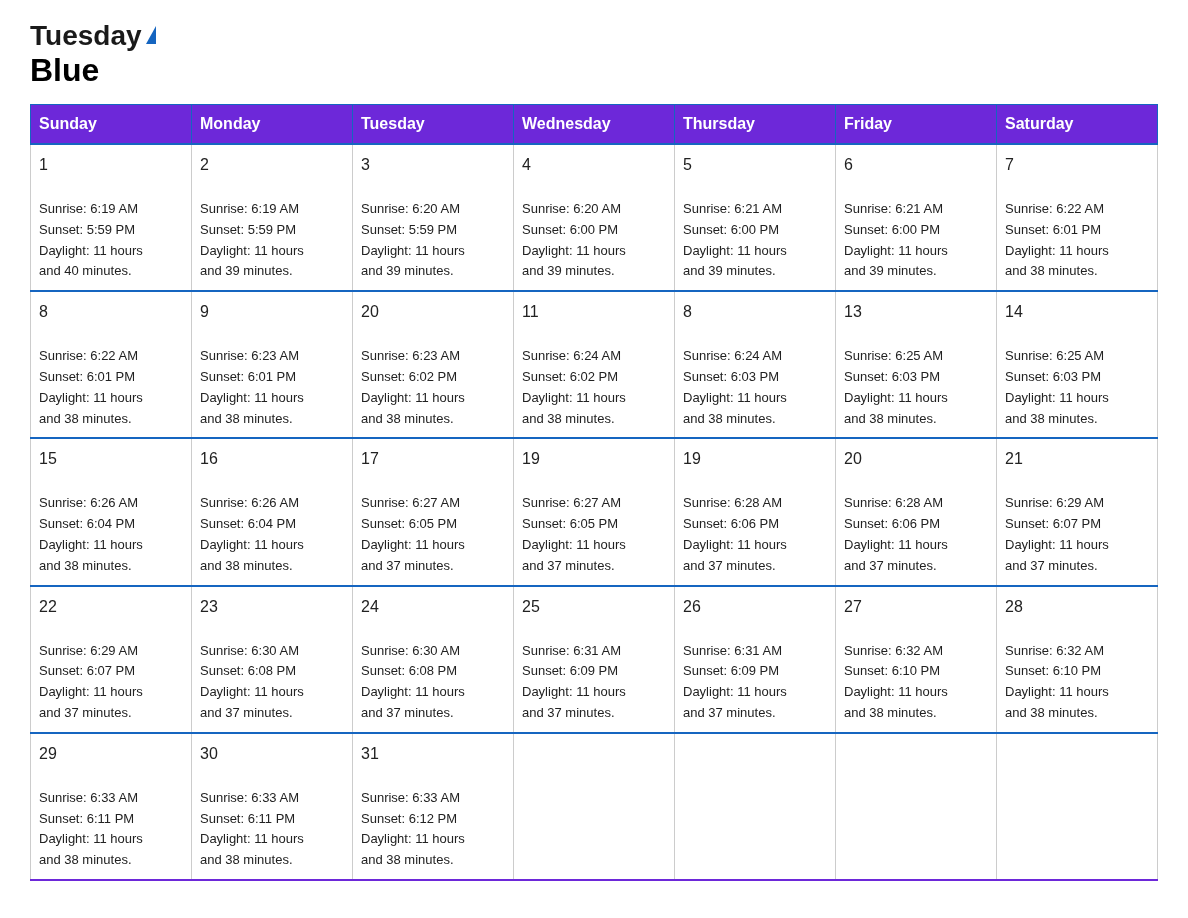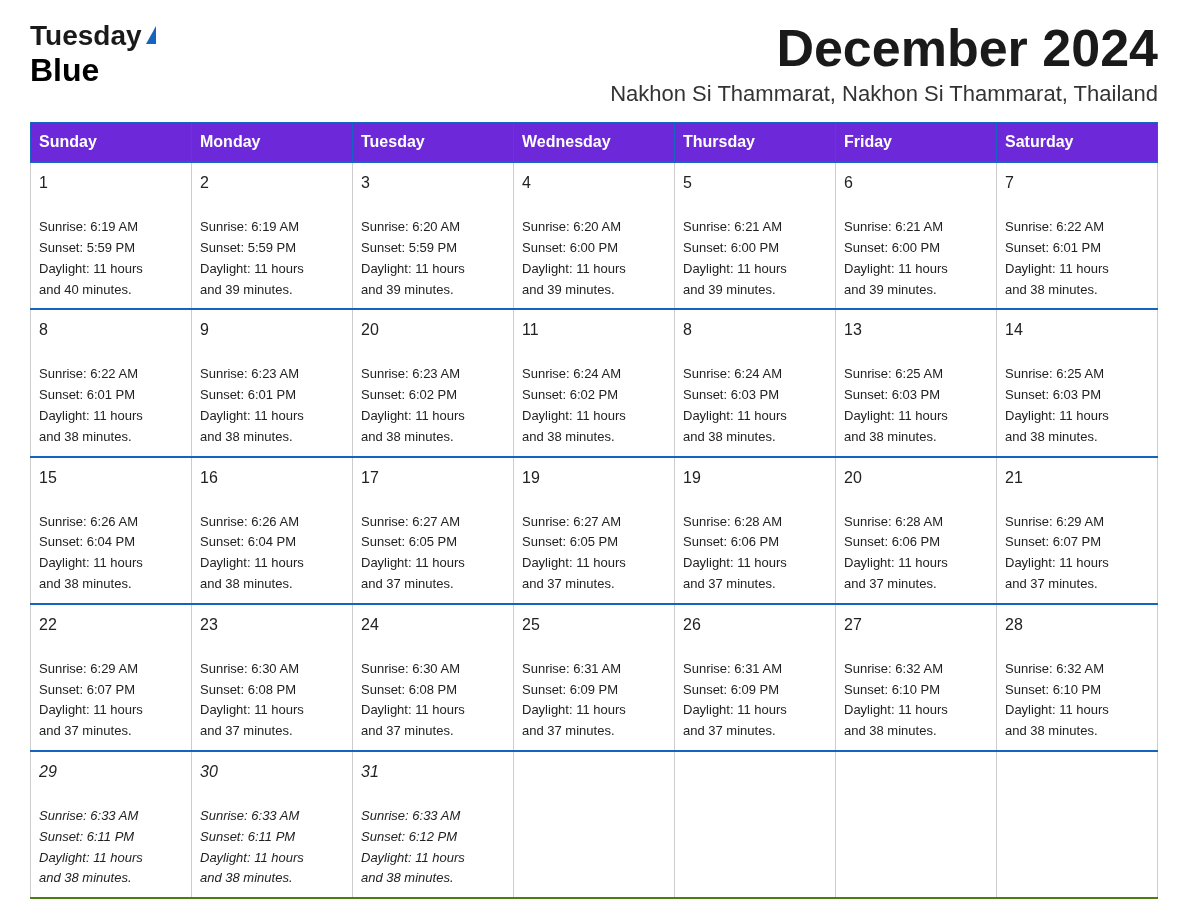--- a/index.html
+++ b/index.html
@@ -69,22 +69,21 @@
       display: block;
       margin-bottom: 4px;
     }
     .calendar td .day-info {
       font-size: 13px;
       line-height: 1.6;
       color: #222;
       margin-top: 22px;
     }
     .calendar tr:last-child td {
-      border-bottom: 2px solid #4d7c0f;
-      font-style: italic;
+      border-bottom: 2px solid #6d28d9;
     }
     .calendar thead tr th:first-child {
       border-top-left-radius: 0;
     }
     .week-row td {
       border-top: 2px solid #1565c0;
     }
     .empty-cell {
       background: #fff;
     }
@@ -95,24 +94,20 @@
 <div class="header">
   <div class="logo">
     <div class="logo-line">
       <span style="font-size:28px;font-weight:bold;color:#1a1a1a;">Tuesday</span>
       <span style="display:inline-block;width:0;height:0;border-left:10px solid transparent;border-right:0px solid transparent;border-bottom:18px solid #1565c0;margin-left:4px;margin-bottom:2px;vertical-align:bottom;"></span>
     </div>
     <div>
       <span style="font-size:32px;font-weight:bold;color:#000000;">Blue</span>
     </div>
   </div>
-  <div class="title-section">
-    <div class="month-title">December 2024</div>
-    <div class="location-title">Nakhon Si Thammarat, Nakhon Si Thammarat, Thailand</div>
-  </div>
 </div>
 
 <table class="calendar">
   <thead>
     <tr>
     <th>Sunday</th>
         <th>Monday</th>
         <th>Tuesday</th>
         <th>Wednesday</th>
         <th>Thursday</th>

